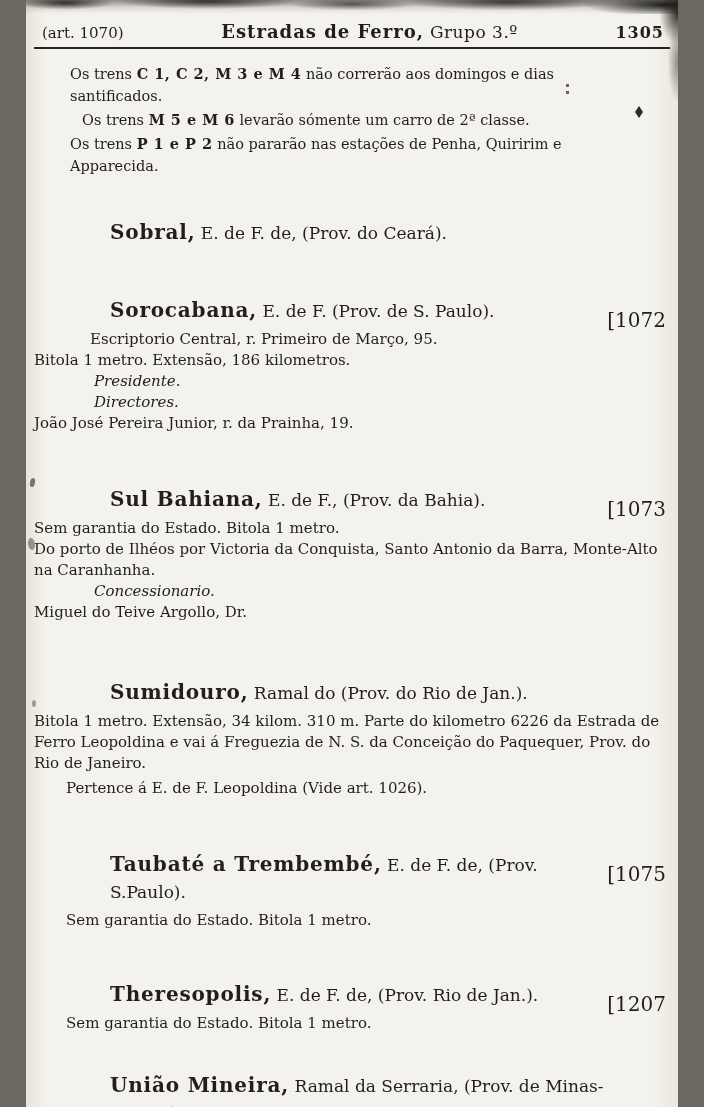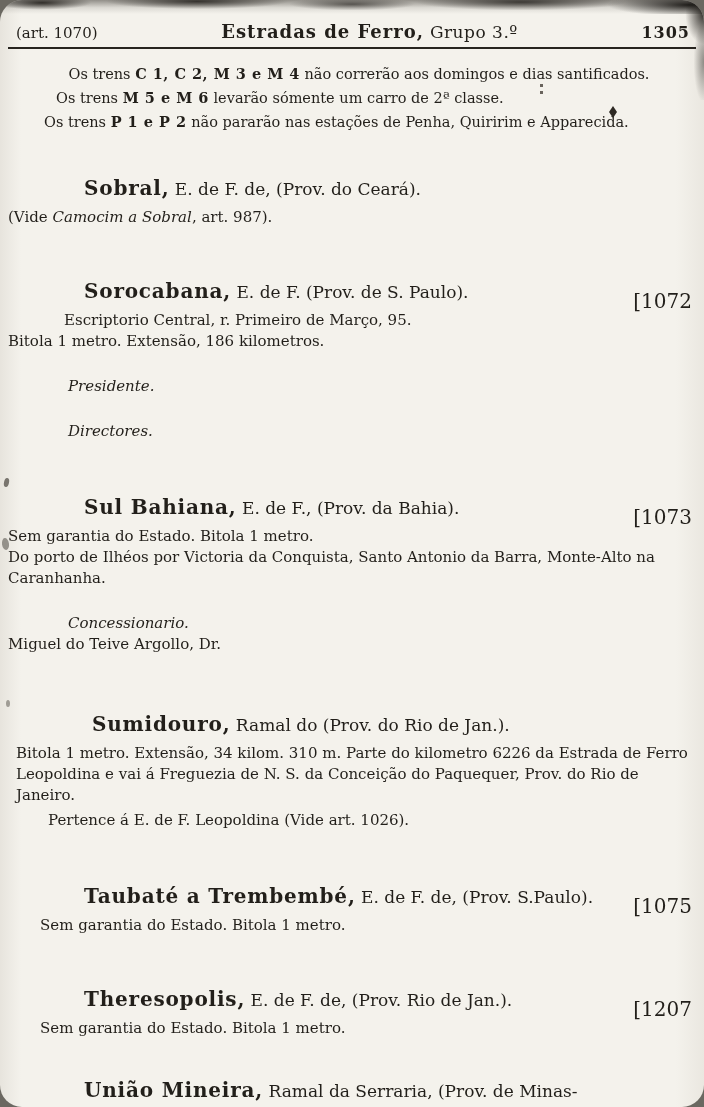--- a/index.html
+++ b/index.html
@@ -1,24 +1,23 @@
 <!DOCTYPE html>
 <html><head>
 <meta charset="utf-8">
 <style>
   html,body{margin:0;padding:0;background:#6b6861;}
   .page{
     position:relative;
-    width:704px;height:1107px;
+    width:652px;height:1107px;
     margin:0 auto;
     background:linear-gradient(90deg,#e7e4dd,#f4f2ec 3%,#f4f2ec 96%,#eae7e0);
     color:#221f1a;
     font-family:"DejaVu Serif","Liberation Serif",serif;
     overflow:hidden;
-    border-radius:22px;
   }
   
   .artifact-top{
     position:absolute;top:0;left:0;width:100%;height:14px;pointer-events:none;
     background:
       radial-gradient(ellipse 70px 10px at 6% 20%,rgba(35,32,28,.9),transparent 70%),
       radial-gradient(ellipse 130px 11px at 28% 10%,rgba(35,32,28,.85),transparent 70%),
       radial-gradient(ellipse 90px 9px at 50% 30%,rgba(35,32,28,.65),transparent 70%),
       radial-gradient(ellipse 150px 12px at 74% 15%,rgba(35,32,28,.8),transparent 70%),
       radial-gradient(ellipse 110px 15px at 98% 35%,rgba(22,20,17,.95),transparent 75%),
@@ -44,37 +43,37 @@
   .hdr-left{font-size:15px;}
   .hdr-center{font-size:17px;letter-spacing:.5px;}
   .hdr-center b{font-size:18px;letter-spacing:1px;}
   .hdr-right{font-size:16px;font-weight:bold;letter-spacing:1px;}
   .rule{border-top:2.5px solid #27241f;margin:2px 8px 0 8px;}
   
   .obs{margin-top:14px;}
   .obs-title{text-align:center;font-size:11.5px;letter-spacing:1.5px;}
   .obs-line{font-size:14.5px;line-height:22px;padding-right:30px;}
   .obs-line b{letter-spacing:.5px;}
-  .obs-1{margin:6px 0 0 44px;text-align:center;}
+  .obs-1{margin:6px 0 0 44px;}
   .obs-2{margin:2px 0 0 56px;}
   .obs-3{margin:2px 0 0 44px;}
   
   .entry{position:relative;}
   .eh{position:relative;padding-left:84px;padding-right:64px;line-height:27px;}
   .hw{font-weight:bold;font-size:20px;letter-spacing:.8px;}
   .ht{font-size:17px;}
   .ref{position:absolute;right:12px;top:10px;font-size:20px;}
   .ln{font-size:15px;line-height:21px;margin-left:8px;margin-right:12px;}
   .it{font-style:italic;}
-  .ml24{margin-left:32px;} .ml56{margin-left:64px;} .ml60{margin-left:68px;margin-top:24px;}
+  .ml24{margin-left:32px;} .ml56{margin-left:64px;} .ml60{margin-left:68px;}
   .ml32{margin-left:40px;}
   .e-sobral{margin-top:42px;}
   .e-sorocabana{margin-top:50px;}
   .e-sulbahiana{margin-top:52px;}
-  .e-sumidouro{margin-top:56px;padding-left:8px;}
+  .e-sumidouro{margin-top:56px;}
   .e-taubate{margin-top:52px;}
   .e-theresopolis{margin-top:50px;}
   .e-uniao{margin-top:38px;}
   .mt4{margin-top:4px;}
 </style>
 </head>
 <body>
 
 <div class="page">
 
@@ -95,29 +94,29 @@
   <div class="rule"></div>
 
   <div class="obs">
     <div class="obs-line obs-1"><span>Os trens </span><b>C 1, C 2, M 3 e M 4</b><span> não correrão aos domingos e dias santificados.</span></div>
     <div class="obs-line obs-2"><span>Os trens </span><b>M 5 e M 6</b><span> levarão sómente um carro de 2ª classe.</span></div>
     <div class="obs-line obs-3"><span>Os trens </span><b>P 1 e P 2</b><span> não pararão nas estações de Penha, Quiririm e Apparecida.</span></div>
   </div>
 
   <div class="entry e-sobral">
     <div class="eh"><span class="hw">Sobral,</span><span class="ht"> E. de F. de, (Prov. do Ceará).</span></div>
-    <div class="ln mt4"><span>(Vide </span><span class="it">Camocim a Sobral</span><span>, art. 987).</span></div>
   </div>
 
   <div class="entry e-sorocabana">
     <div class="eh"><span class="hw">Sorocabana,</span><span class="ht"> E. de F. (Prov. de S. Paulo).</span><span class="ref">[1072</span></div>
     <div class="ln ml56 mt4">Escriptorio Central, r. Primeiro de Março, 95.</div>
     <div class="ln">Bitola 1 metro. Extensão, 186 kilometros.</div>
     <div class="ln ml60 it">Presidente.</div>
     <div class="ln ml60 it">Directores.</div>
+    <div class="ln">João José Pereira Junior, r. da Prainha, 19.</div>
   </div>
 
   <div class="entry e-sulbahiana">
     <div class="eh"><span class="hw">Sul Bahiana,</span><span class="ht"> E. de F., (Prov. da Bahia).</span><span class="ref">[1073</span></div>
     <div class="ln mt4">Sem garantia do Estado. Bitola 1 metro.</div>
     <div class="ln">Do porto de Ilhéos por Victoria da Conquista, Santo Antonio da Barra, Monte-Alto na Caranhanha.</div>
     <div class="ln ml60 it">Concessionario.</div>
     <div class="ln">Miguel do Teive Argollo, Dr.</div>
   </div>
 

